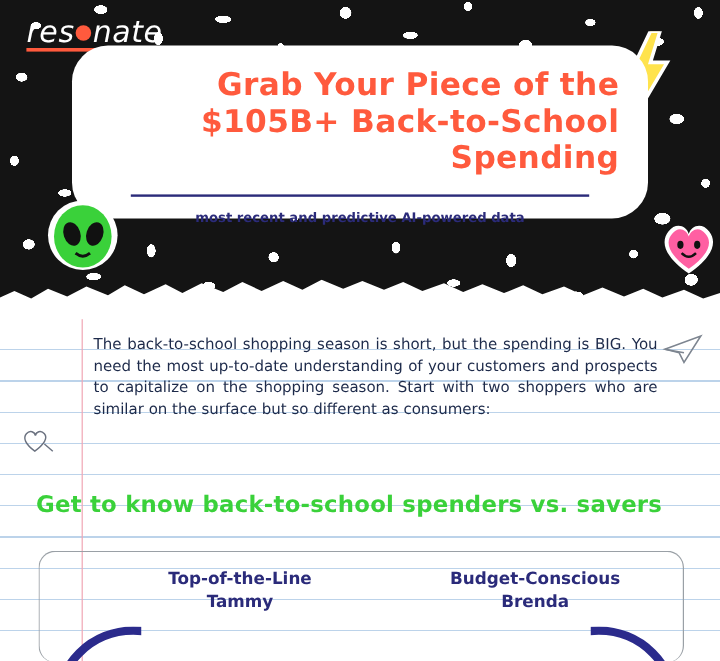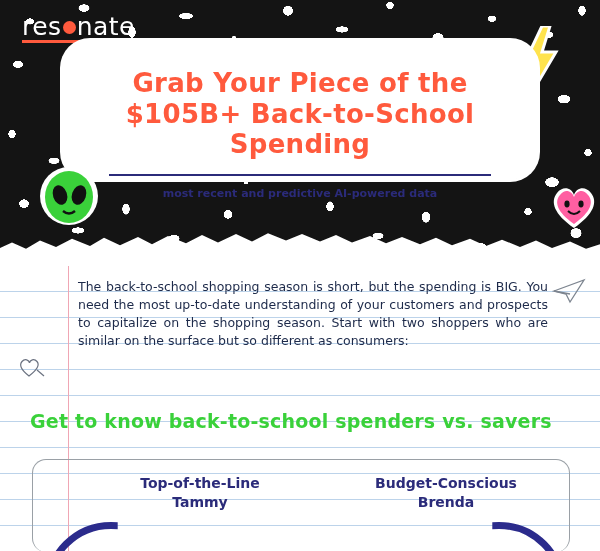--- a/index.html
+++ b/index.html
@@ -78,35 +78,35 @@
     clip-path:polygon(0 100%,0 52%,12px 40%,26px 54%,40px 36%,56px 50%,72px 32%,
       90px 48%,104px 30%,120px 46%,138px 28%,152px 44%,168px 26%,186px 42%,
       202px 24%,218px 40%,236px 22%,252px 38%,268px 20%,286px 36%,302px 22%,
       320px 38%,336px 24%,352px 40%,370px 26%,386px 42%,402px 28%,420px 44%,
       436px 30%,452px 46%,470px 32%,486px 48%,502px 34%,520px 50%,536px 36%,
       552px 52%,570px 38%,586px 54%,600px 44%,600px 100%);
   }
   .logo{
     position:absolute;left:22px;top:12px;
     font-family:"DejaVu Sans", sans-serif;
-    font-size:25px;font-weight:400;letter-spacing:.5px;color:#fff;
+    font-size:25px;font-weight:400;letter-spacing:.5px;color:#fff;font-style:italic;
   }
   .logo .o{display:inline-block;width:13px;height:13px;border-radius:50%;
     background:#ff5a3d;margin:0 1px;vertical-align:middle;position:relative;top:-1px;}
   .logo-underline{
     position:absolute;left:22px;top:40px;width:130px;height:3px;background:#ff5a3d;
   }
 
   .hero-card{
     position:absolute;left:62px;top:40px;width:476px;height:140px;
     background:#fff;border-radius:28px;
     box-shadow:0 0 0 2px #fff;
   }
   .hero-title{
-    margin:28px 22px 0;text-align:center;
+    margin:16px 22px 0;text-align:right;
     font-family:"DejaVu Sans", sans-serif;
     font-weight:700;font-size:26px;line-height:1.18;color:#ff5a3d;
     letter-spacing:.3px;
   }
   .hero-rule{
     width:382px;height:2px;background:#2b2b7a;margin:14px auto 0;
   }
   .hero-sub{
     margin:10px 40px 0;text-align:center;color:#2b2b7a;
     font-size:11px;font-weight:700;line-height:1.45;

